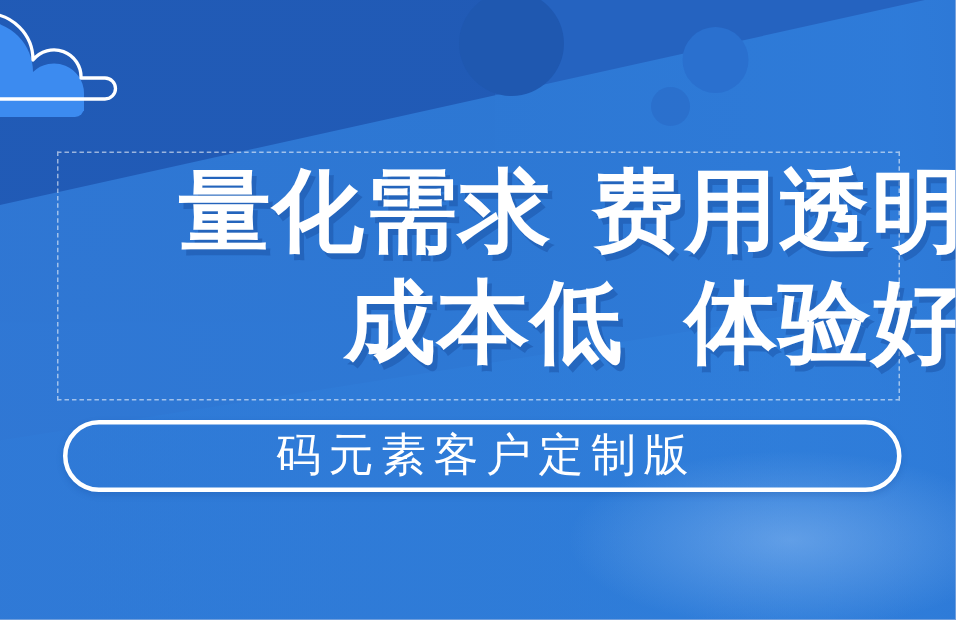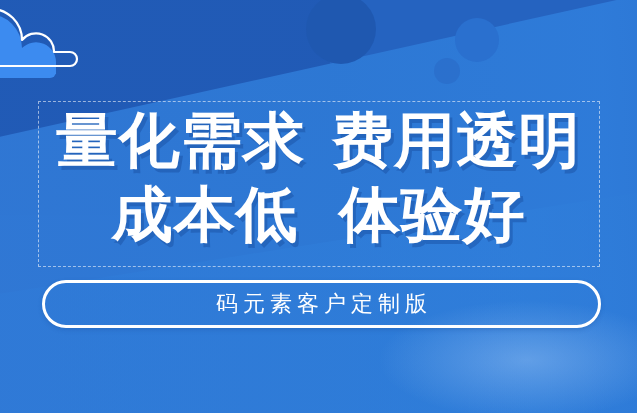--- a/index.html
+++ b/index.html
@@ -95,21 +95,21 @@
     width: 562px; height: 166px;
     border: 1px dashed rgba(255,255,255,.55);
     box-sizing: border-box;
   }
 
   
   .headlines {
     position: absolute;
     left: 0; top: 104px;
     width: 637px;
-    text-align: center;
+    text-align: right;
   }
   .headline {
     color: #ffffff;
     font-weight: 700;
     font-size: 60px;
     line-height: 74px;
     letter-spacing: 1px;
     text-shadow: 3px 4px 0 rgba(25,78,160,.45);
     white-space: nowrap;
     transform: scaleX(1.02);
@@ -128,21 +128,21 @@
     box-sizing: border-box;
     border: 3px solid #ffffff;
     border-radius: 26px;
     display: flex;
     align-items: center;
     justify-content: center;
     box-shadow: 0 2px 4px rgba(20,70,150,.25);
   }
   .pill-label {
     color: #ffffff;
-    font-size: 22px;
+    font-size: 30px;
     font-weight: 400;
     letter-spacing: 5px;
     text-indent: 5px;
     line-height: 1;
     white-space: nowrap;
   }
 </style>
 </head>
 <body>
 

